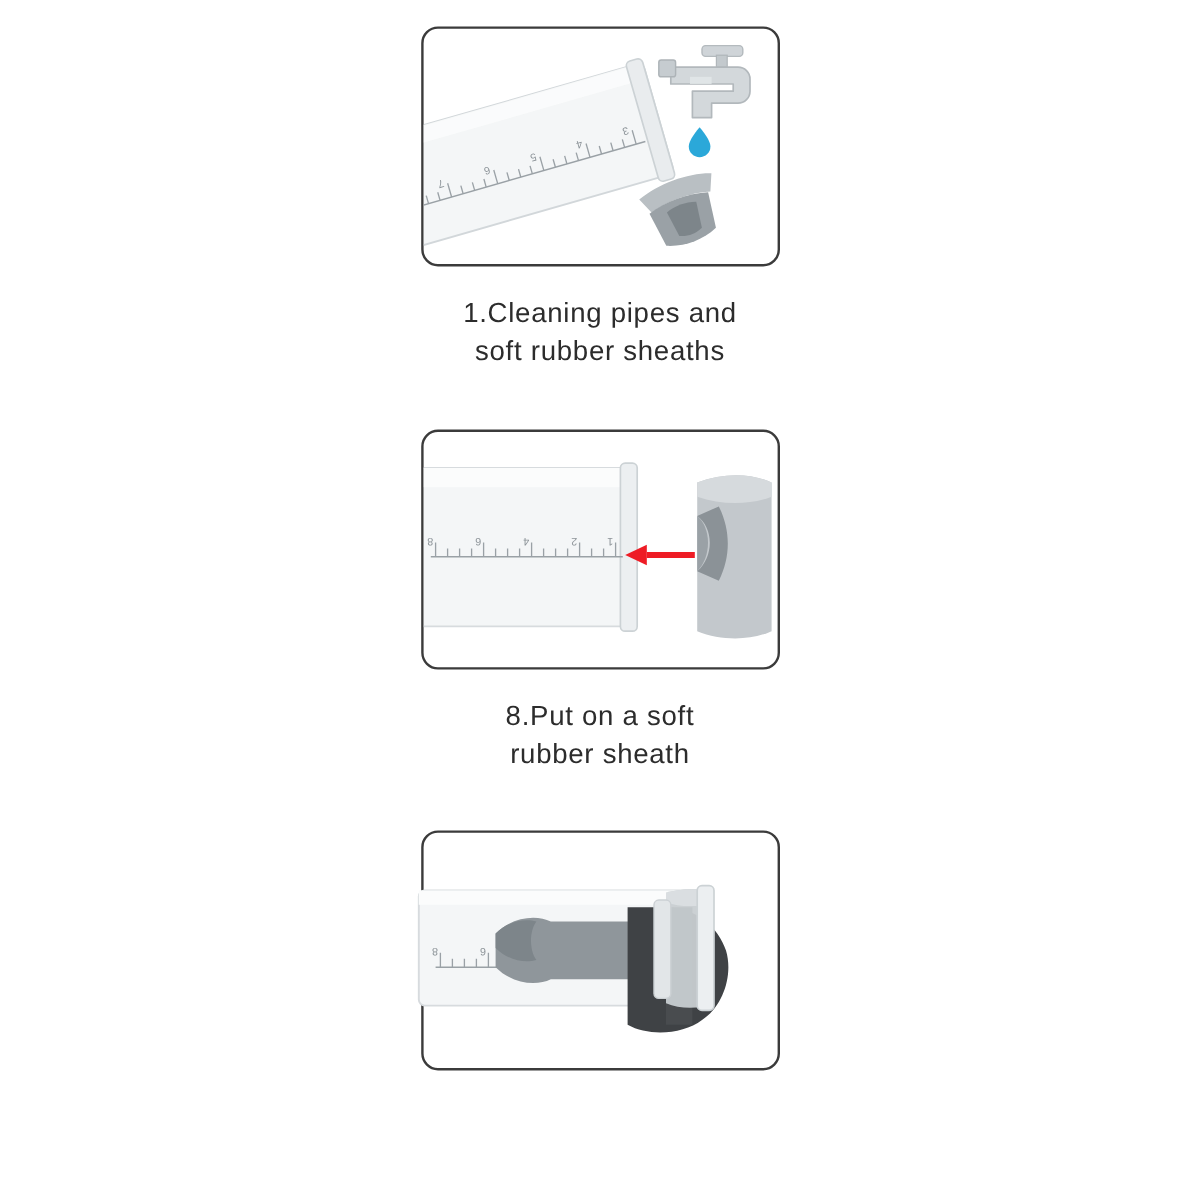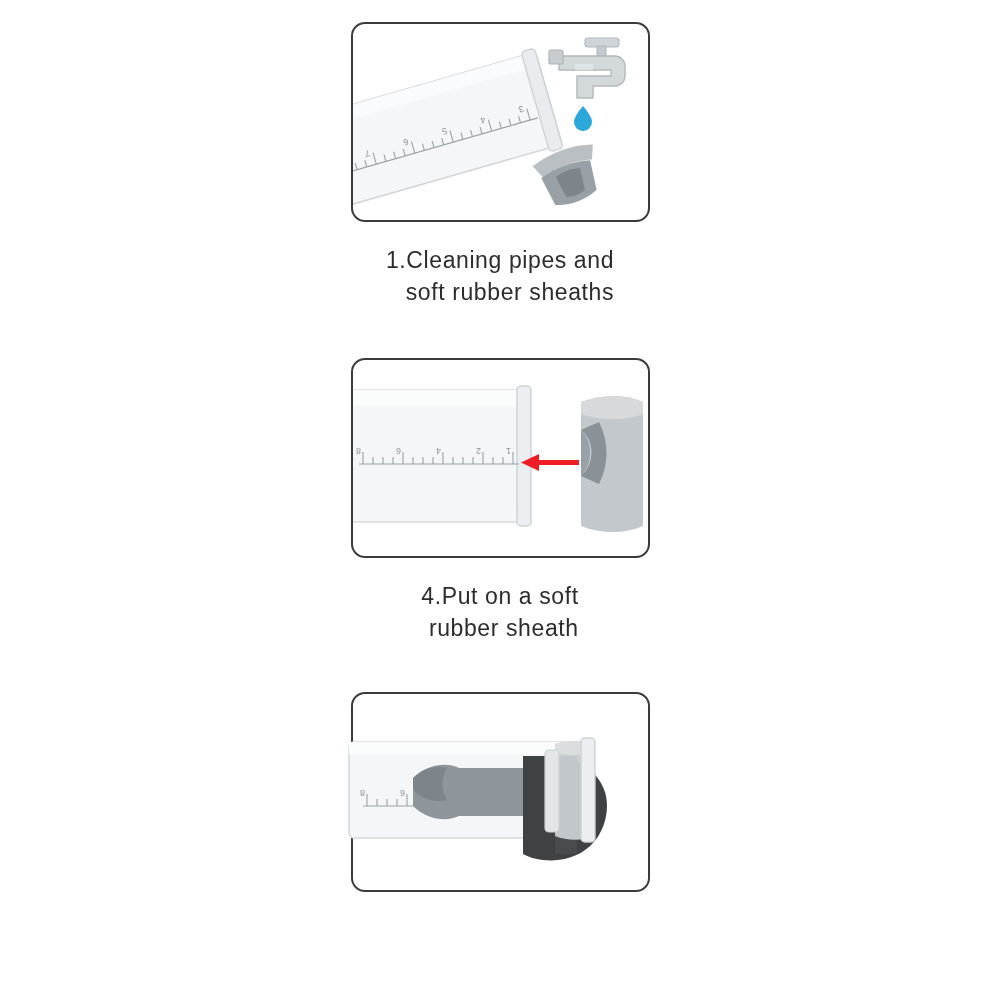--- a/index.html
+++ b/index.html
@@ -45,21 +45,21 @@
   #step-3 .panel-clip {
     position: absolute;
     left: -60px;
     top: 0;
     width: 420px;
     height: 192px;
     overflow: hidden;
   }
   .caption {
     margin-top: 22px;
-    text-align: right;
+    text-align: center;
     font-size: 23px;
     line-height: 32px;
     letter-spacing: 0.6px;
     color: #2c2c2c;
     white-space: pre-line;
   }
   .panel svg { display: block; }
 </style>
 </head>
 <body>
@@ -173,21 +173,21 @@
         </g>
 
         <g>
           <path d="M228 42 c22 -8 44 -8 62 0 l0 124 c-18 8 -42 8 -62 0 z" fill="#c3c8cc"></path>
           <path d="M228 42 c22 -8 44 -8 62 0 l0 12 c-18 7 -42 7 -62 0 z" fill="#d6dadd"></path>
           <path d="M228 70 c12 10 12 34 0 46 l0 -46 z" fill="#9aa1a6"></path>
           <path d="M228 70 c14 10 14 34 0 46 l18 8 c10 -20 10 -42 0 -62 z" fill="#8b9297"></path>
         </g>
       </svg>
     </div>
-    <div class="caption">4.Put on a soft
+    <div class="caption">8.Put on a soft
 rubber sheath</div>
   </div>
 
   <div class="step" id="step-3">
     <div class="panel">
       <div class="panel-clip">
         <svg width="420" height="192" viewBox="0 0 420 192">
 
           <g>
             <rect x="56" y="48" width="240" height="96" rx="5" fill="#f4f6f7" stroke="#d7dbde" stroke-width="1.6"></rect>

